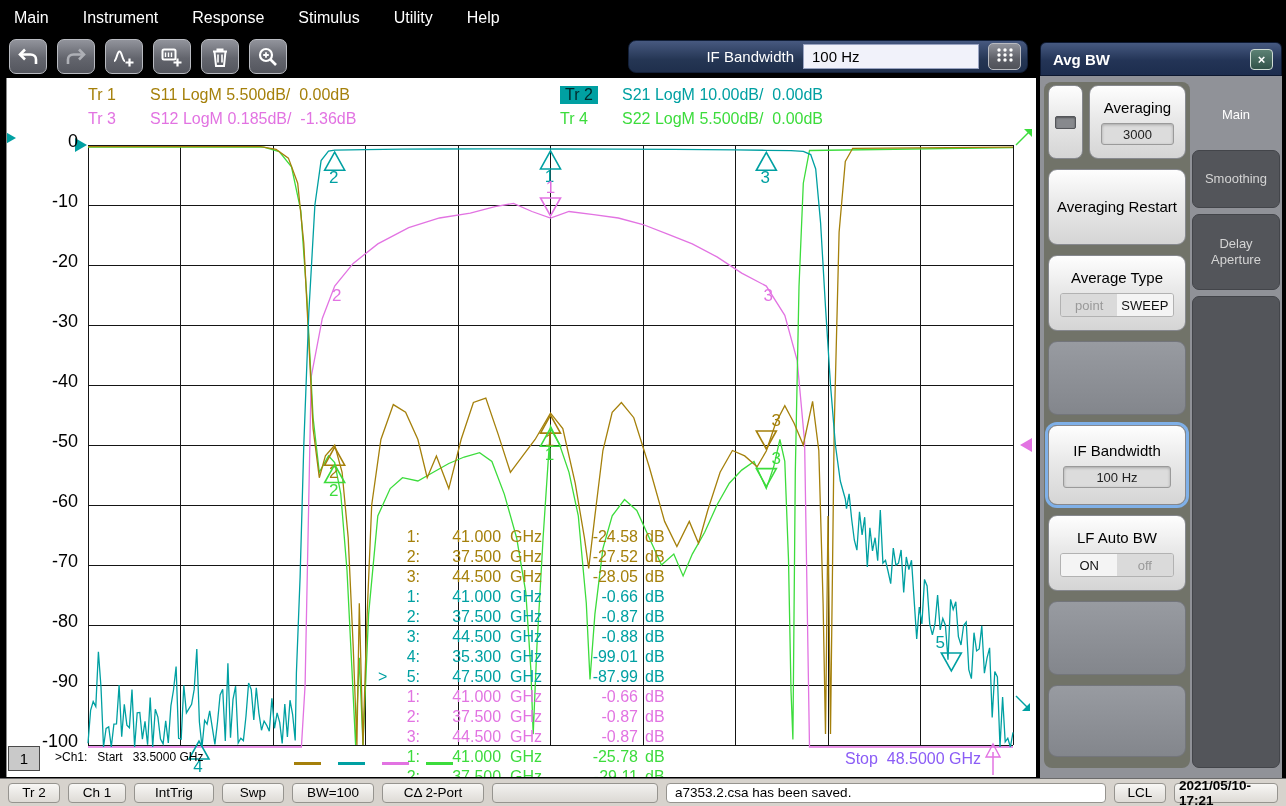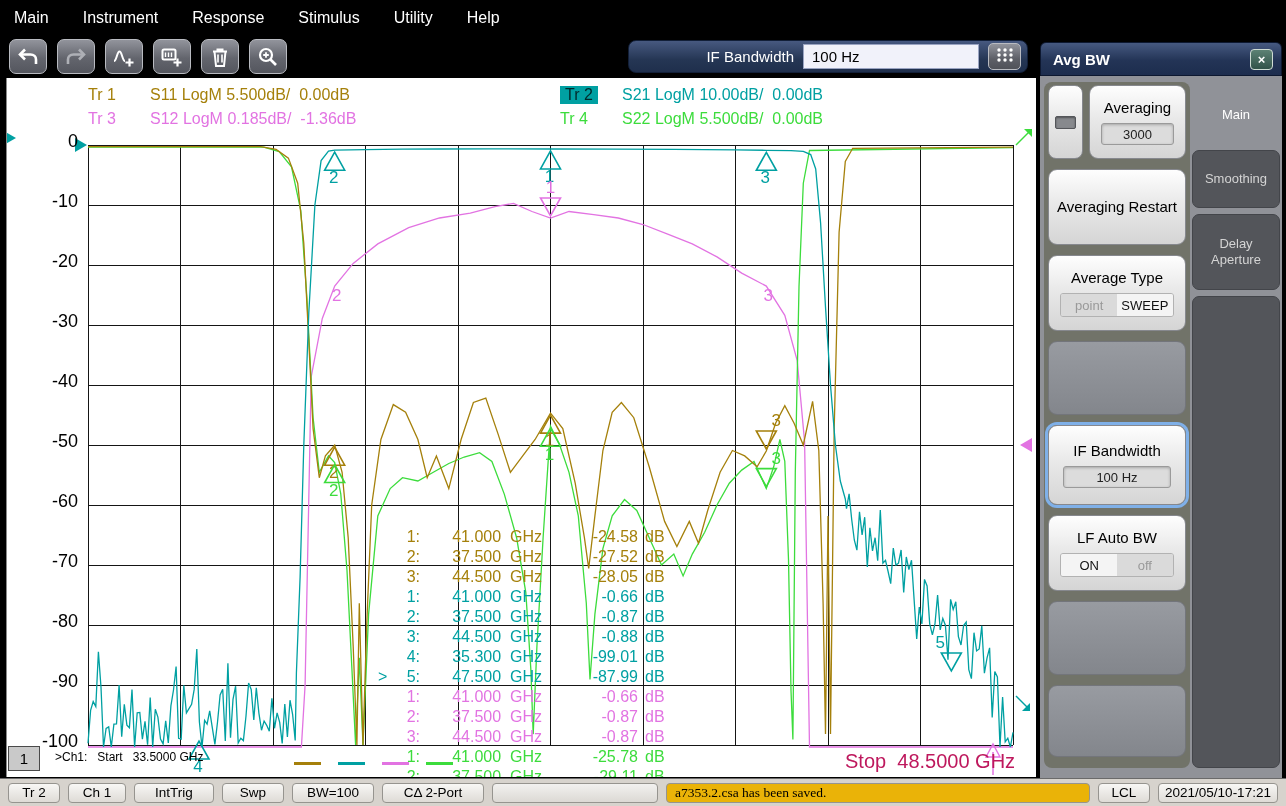--- a/index.html
+++ b/index.html
@@ -29,21 +29,21 @@
   .tr-desc{position:absolute;font-size:16px;white-space:pre;}
   .ylab{position:absolute;left:0;width:78px;text-align:right;font-size:18px;color:#000;height:18px;line-height:18px;}
   .mrow{position:absolute;left:378px;display:flex;height:20px;font-size:16px;line-height:20px;white-space:pre;}
   .mpre{width:16px;text-align:left;}
   .mnum{width:26px;text-align:right;}
   .mfreq{width:122px;text-align:right;}
   .mval{width:96px;text-align:right;}
   .munit{width:42px;text-align:left;padding-left:7px;box-sizing:border-box;}
   .chbox{position:absolute;left:8px;top:668px;width:30px;height:23px;background:#c9c9c9;border:1px solid #4a4a4a;text-align:center;font-size:15px;line-height:23px;color:#000;}
   .startlbl{position:absolute;left:55px;top:672px;font-size:12px;color:#000;white-space:pre;}
-  .stoplbl{position:absolute;left:845px;top:672px;font-size:20px;color:#be185d;white-space:pre;}
+  .stoplbl{position:absolute;left:845px;top:672px;font-size:16px;color:#8b5cf6;white-space:pre;}
   .ldash{position:absolute;top:684px;height:3px;width:27px;}
 
   
   .sidepanel{position:absolute;left:1040px;top:42px;width:242px;height:736px;}
   .phead{height:34px;background:linear-gradient(#465980,#233456 55%,#1d2d4e);border:1px solid #0d1830;border-radius:6px 6px 0 0;display:flex;align-items:center;justify-content:space-between;padding:0 8px 0 12px;color:#fff;font-weight:bold;font-size:15px;box-sizing:border-box;}
   .pclose{width:23px;height:21px;background:linear-gradient(#5c8274,#32524a);border:1px solid #cfdcd4;border-radius:4px;color:#fff;font-size:13px;font-weight:bold;display:flex;align-items:center;justify-content:center;padding:0;}
   .pbody{position:absolute;top:34px;bottom:0;left:0;right:0;background:#909298;}
   .btncol{position:absolute;left:4px;top:6px;width:146px;bottom:10px;background:#717369;border-radius:8px;padding:3px 4px;box-sizing:border-box;display:flex;flex-direction:column;gap:10px;}
   .prow{display:flex;gap:6px;}
   .pbtn{background:linear-gradient(#fefefe,#e9e9e9 45%,#d5d5d5);border:1.5px solid #86888e;border-radius:9px;color:#000;font-size:15px;display:flex;flex-direction:column;align-items:center;justify-content:center;gap:6px;padding:4px 5px;box-sizing:border-box;width:100%;}
@@ -59,21 +59,21 @@
   .half.off{background:#dadada;color:#999;}
   .tabcol{position:absolute;left:152px;right:2px;top:6px;bottom:10px;}
   .tab{position:absolute;left:0;right:0;border-radius:7px;background:#53555a;border:1px solid #43454a;color:#d4d4d4;font-size:13px;display:flex;align-items:center;justify-content:center;text-align:center;line-height:1.25;box-sizing:border-box;}
   .tab.active{background:transparent;border:none;color:#fff;}
   .tabfill{position:absolute;left:0;right:0;top:214px;bottom:0;background:#53555a;border-radius:7px;border:1px solid #43454a;}
 
   
   .statusbar{position:absolute;left:0;right:0;bottom:0;height:28px;background:#d7d3cd;border-top:1px solid #6a6a6a;display:flex;align-items:center;gap:8px;padding:0 8px;font-size:13.5px;color:#000;box-sizing:border-box;}
   .sbtn{height:20px;border-radius:4px;background:linear-gradient(#f8f7f5,#dedbd6);border:1px solid #96948f;display:flex;align-items:center;justify-content:center;padding:0 4px;box-sizing:border-box;flex-shrink:0;}
   .sempty{flex:0 0 166px;height:20px;border-radius:4px;background:linear-gradient(#f2f1ef,#dcd9d4);border:1px solid #96948f;box-sizing:border-box;}
-  .smsg{flex:1;height:20px;background:#eab308;border:1px solid #96948f;border-radius:4px;display:flex;align-items:center;padding:0 8px;box-sizing:border-box;font-family:Liberation Serif, serif;}
+  .smsg{flex:1;height:20px;background:#ffffff;border:1px solid #96948f;border-radius:4px;display:flex;align-items:center;padding:0 8px;box-sizing:border-box;}
 </style>
 </head>
 <body>
 
 <div class="app">
 
   <div class="menubar" id="menubar">
       <div class="menu-item">Main</div>
       <div class="menu-item">Instrument</div>
       <div class="menu-item">Response</div>
@@ -358,16 +358,16 @@
         <span class="sbtn" style="width: 52px;">Tr 2</span>
         <span class="sbtn" style="width: 58px;">Ch 1</span>
         <span class="sbtn" style="width: 80px;">IntTrig</span>
         <span class="sbtn" style="width: 62px;">Swp</span>
         <span class="sbtn" style="width: 82px;">BW=100</span>
         <span class="sbtn" style="width: 102px;">CΔ 2-Port</span>
       </span>
     <span class="sempty"></span>
     <span class="smsg">a7353.2.csa has been saved.</span>
     <span class="sbtn" style="width:52px;">LCL</span>
-    <span class="sbtn" style="width:120px;">2021/05/10-17:21</span>
+    <span class="sbtn" style="width:104px;font-weight:bold;">2021/05/10-17:21</span>
   </div>
 
 </div>
 
 </body></html>

